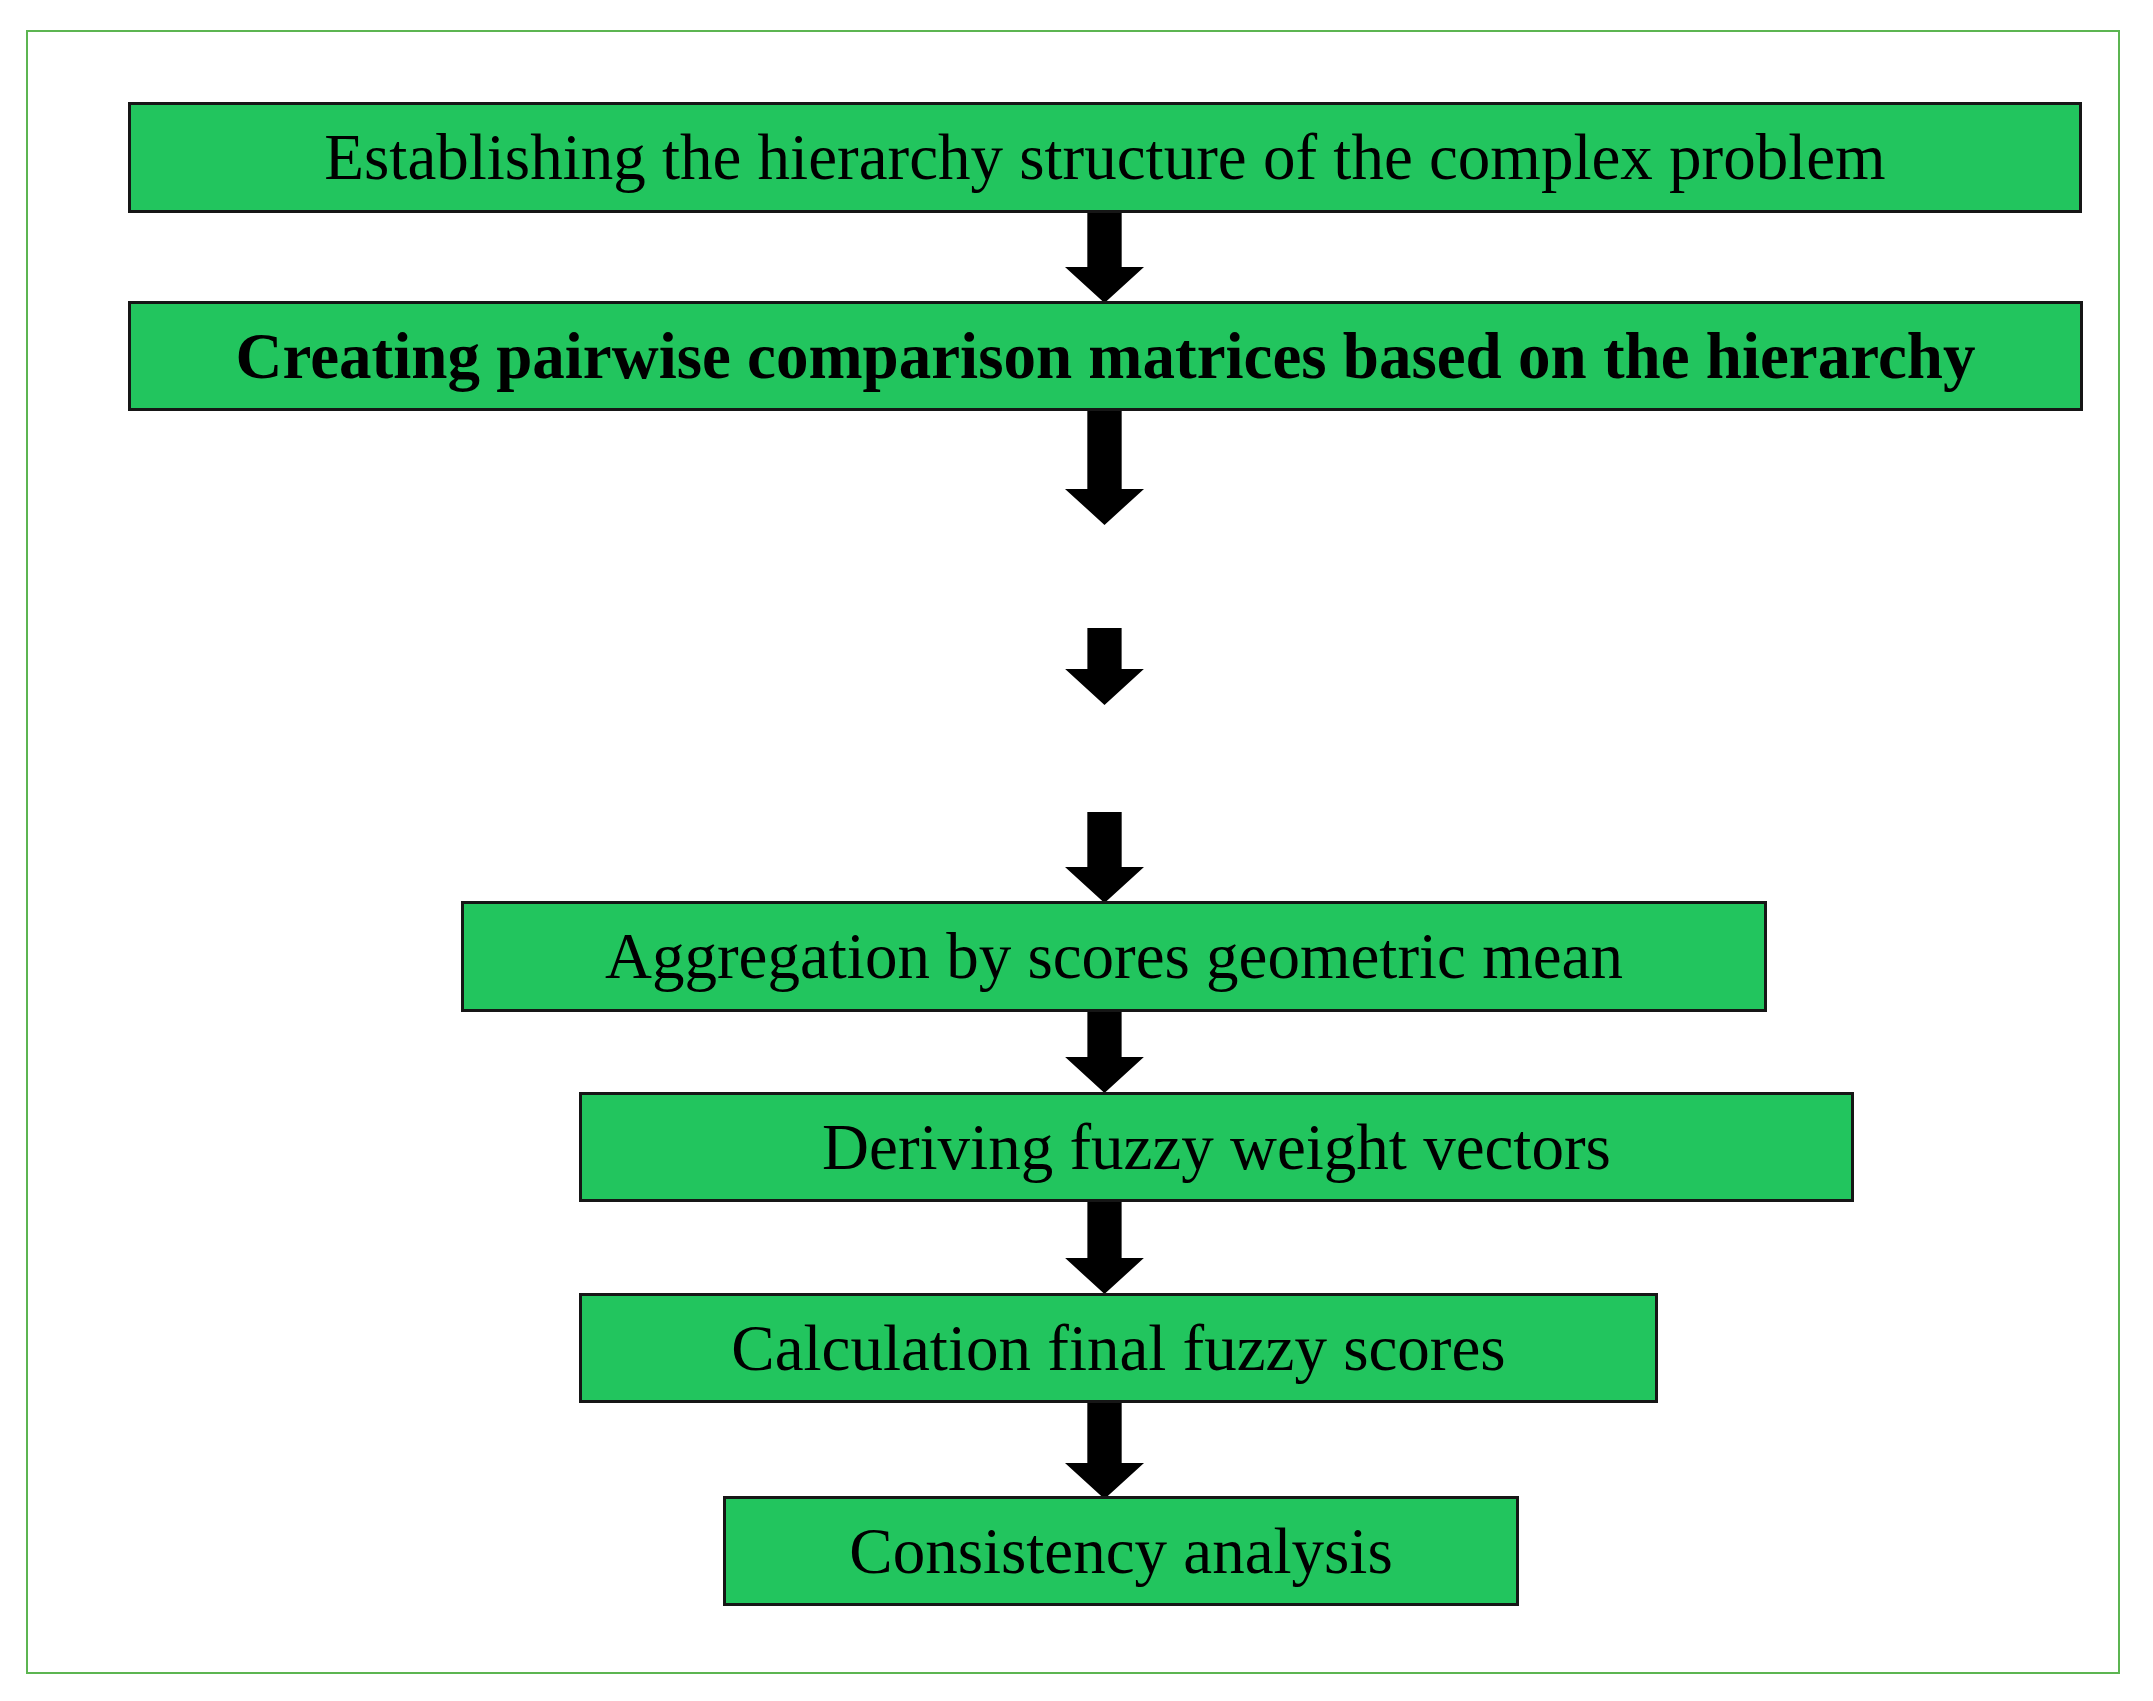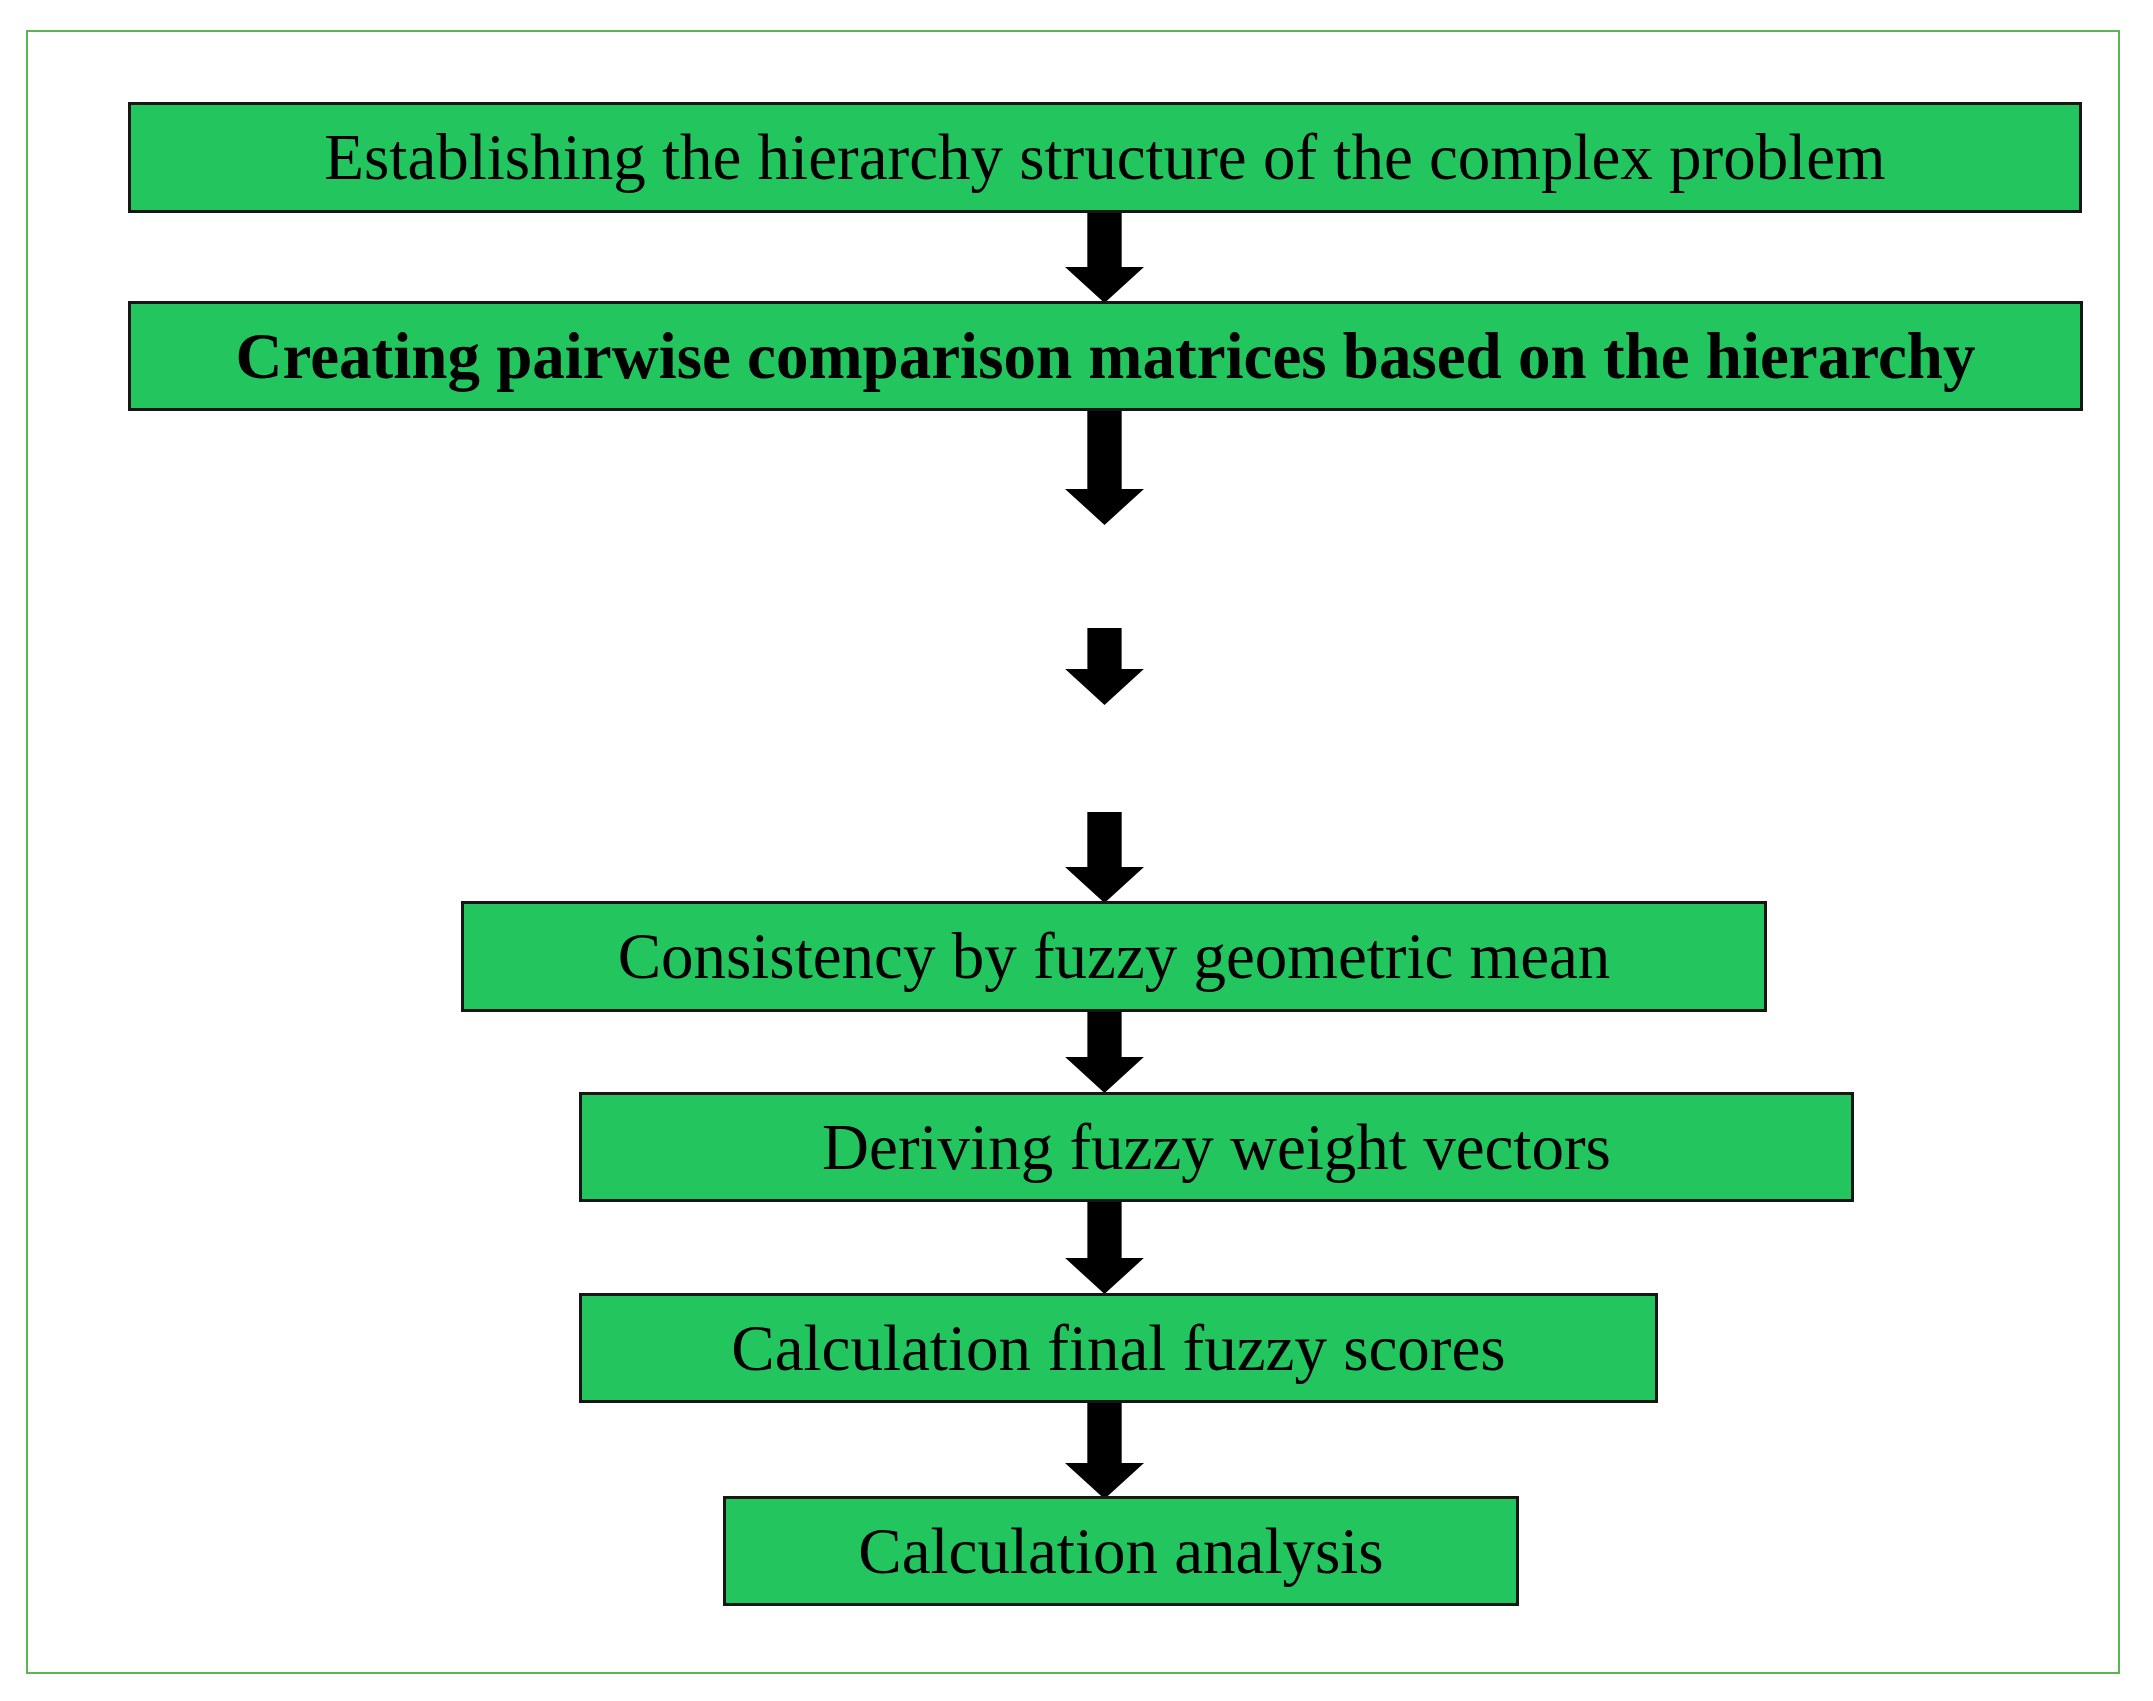--- a/index.html
+++ b/index.html
@@ -55,33 +55,33 @@
     <span>Establishing the hierarchy structure of the complex problem</span>
   </div>
 
   <div class="step" style="left:128px; top:301px; width:1955px; height:110px;font-weight:bold;">
     <span>Creating pairwise comparison matrices  based on the hierarchy</span>
   </div>
 
 
 
   <div class="step" style="left:461px; top:901px; width:1306px; height:111px;">
-    <span>Consistency by fuzzy geometric mean</span>
+    <span>Aggregation by scores geometric mean</span>
   </div>
 
   <div class="step" style="left:579px; top:1092px; width:1275px; height:110px;">
     <span>Deriving fuzzy weight vectors</span>
   </div>
 
   <div class="step" style="left:579px; top:1293px; width:1079px; height:110px;">
     <span>Calculation final fuzzy scores</span>
   </div>
 
   <div class="step" style="left:723px; top:1496px; width:796px; height:110px;">
-    <span>Calculation analysis</span>
+    <span>Consistency analysis</span>
   </div>
 
   <div class="arrow" style="left:1065px; top:211px;">
     <svg width="79" height="92" viewBox="0 0 92 107" xmlns="http://www.w3.org/2000/svg">
       <polygon points="26,0 66,0 66,65 92,65 46,107 0,65 26,65" fill="#000000"></polygon>
     </svg>
   </div>
 
   <div class="arrow" style="left:1065px; top:409px;">
     <svg width="79" height="116" viewBox="0 0 92 135" xmlns="http://www.w3.org/2000/svg">

